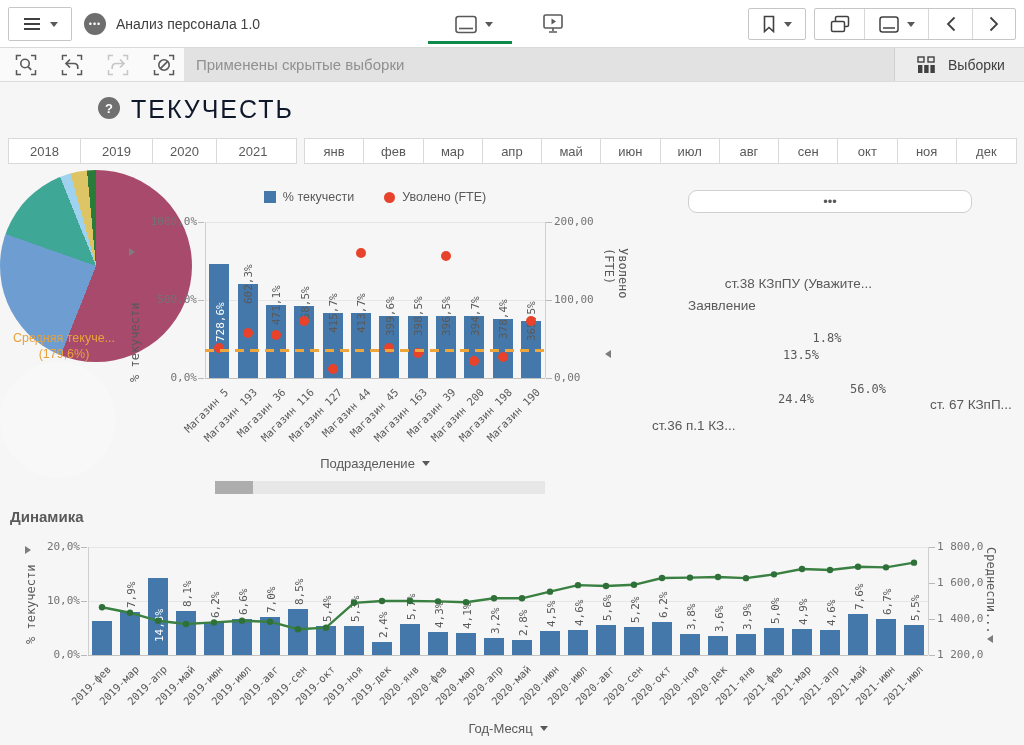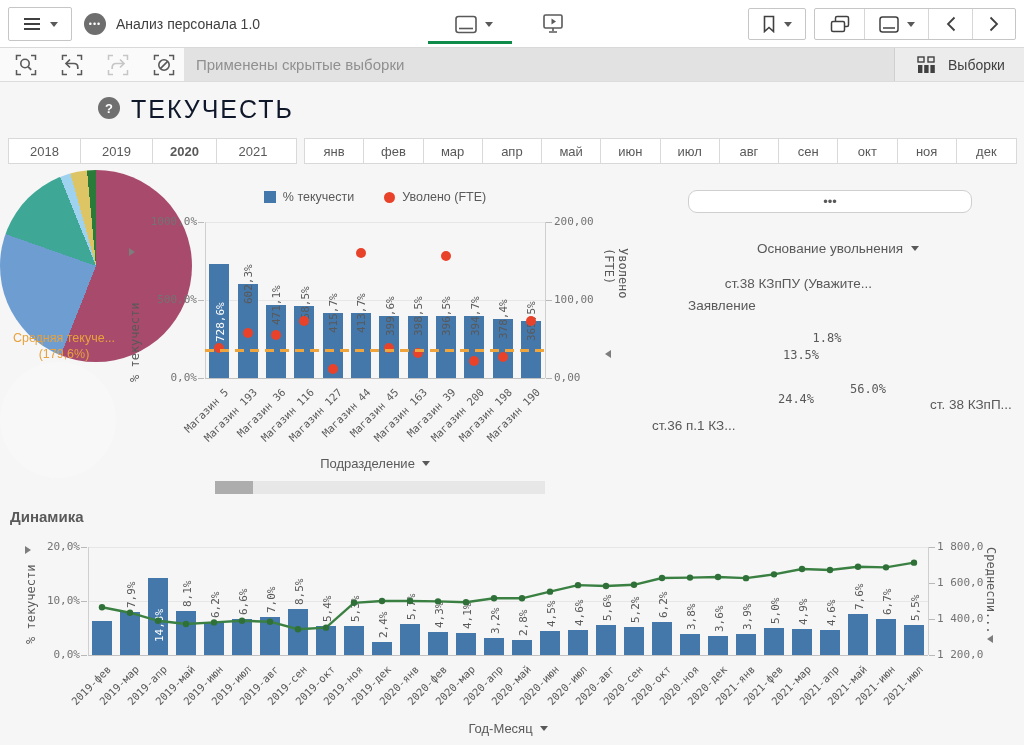--- a/index.html
+++ b/index.html
@@ -163,44 +163,40 @@
     <span>Выборки</span>
   </div>
   <div class="abs selmsg">Применены скрытые выборки</div>
 </div>
 
 <div class="abs help">?</div>
 <div class="abs ptitle">ТЕКУЧЕСТЬ</div>
 <div class="abs fltrow" id="years" style="left:8px;width:289px">
     <div class="cell" style="width: 72px;">2018</div>
     <div class="cell" style="width: 72px;">2019</div>
-    <div class="cell" style="width: 64px; font-weight: bold;">2020</div>
+    <div class="cell" style="width: 64px;">2020</div>
     <div class="cell" style="width: 72px;">2021</div>
   </div>
 <div class="abs fltrow" id="months" style="left:304px;width:713px">
     <div class="cell" style="width: 59.33px;">янв</div>
     <div class="cell" style="width: 59.33px;">фев</div>
     <div class="cell" style="width: 59.33px;">мар</div>
     <div class="cell" style="width: 59.33px;">апр</div>
     <div class="cell" style="width: 59.33px;">май</div>
     <div class="cell" style="width: 59.33px;">июн</div>
     <div class="cell" style="width: 59.33px;">июл</div>
     <div class="cell" style="width: 59.33px;">авг</div>
     <div class="cell" style="width: 59.33px;">сен</div>
     <div class="cell" style="width: 59.33px;">окт</div>
     <div class="cell" style="width: 59.33px;">ноя</div>
     <div class="cell" style="width: 59.33px;">дек</div>
   </div>
 
 <div id="chart1">
   <button class="more-btn">•••</button>
-  <div class="donut-title">
-    <span>Основание увольнения</span>
-    <span class="car"></span>
-  </div>
 <div class="gl" style="left: 205px; top: 52px; width: 340px;"></div>
     <div class="gl" style="left: 205px; top: 130px; width: 340px;"></div>
     <div class="abs" style="left: 205px; top: 208px; width: 340px; height: 1px; background: rgb(194, 194, 194);"></div>
     <div class="axline" style="left: 205px; top: 52px; width: 1px; height: 156px;"></div>
     <div class="axline" style="left: 545px; top: 52px; width: 1px; height: 156px;"></div>
     <div class="ylab mono" style="left: 139px; top: 45px; width: 58px; text-align: right;">1000,0%</div>
     <div class="tick" style="left: 198px; top: 52px; width: 6px; height: 1px;"></div>
     <div class="ylab mono" style="left: 139px; top: 123px; width: 58px; text-align: right;">500,0%</div>
     <div class="tick" style="left: 198px; top: 130px; width: 6px; height: 1px;"></div>
     <div class="ylab mono" style="left: 139px; top: 201px; width: 58px; text-align: right;">0,0%</div>
@@ -286,21 +282,21 @@
     <div class="sbthumb" style="left: 215px; top: 311px; width: 38px; height: 13px;"></div>
     <div style="left: 762px; top: 114px; width: 192px; height: 192px; border-radius: 50%; background: conic-gradient(rgb(168, 74, 107) 0%, rgb(168, 74, 107) 56%, rgb(109, 157, 209) 56%, rgb(109, 157, 209) 80.4%, rgb(63, 167, 150) 80.4%, rgb(63, 167, 150) 93.9%, rgb(159, 210, 238) 93.9%, rgb(159, 210, 238) 95.7%, rgb(221, 196, 100) 95.7%, rgb(221, 196, 100) 98.5%, rgb(42, 122, 57) 98.5%, rgb(42, 122, 57) 100%);"></div>
     <div style="left: 800px; top: 152px; width: 116px; height: 116px; border-radius: 50%; background: rgb(248, 248, 248);"></div>
     <div class="pctlab mono" style="left: 868px; top: 219px;">56.0%</div>
     <div class="pctlab mono" style="left: 796px; top: 229px;">24.4%</div>
     <div class="pctlab mono" style="left: 801px; top: 185px;">13.5%</div>
     <div class="pctlab mono" style="left: 827px; top: 168px;">1.8%</div>
     <div class="slicelab" style="right: 152px; top: 106px;">ст.38 КЗпПУ (Уважите...</div>
     <div class="slicelab" style="left: 688px; top: 128px;">Заявление</div>
     <div class="slicelab" style="left: 652px; top: 248px;">ст.36 п.1 КЗ...</div>
-    <div class="slicelab" style="left: 930px; top: 227px;">ст. 38 КЗпП...</div>
+    <div class="slicelab" style="left: 930px; top: 227px;">ст. 67 КЗпП...</div>
   </div>
 <div id="chart2">
   <div class="sec-title">Динамика</div>
 <div class="gl" style="left: 88px; top: 45px; width: 840px;"></div>
     <div class="gl" style="left: 88px; top: 99px; width: 840px;"></div>
     <div class="abs" style="left: 88px; top: 153px; width: 840px; height: 1px; background: rgb(194, 194, 194);"></div>
     <div class="axline" style="left: 88px; top: 45px; width: 1px; height: 108px;"></div>
     <div class="axline" style="left: 928px; top: 45px; width: 1px; height: 108px;"></div>
     <div class="ylab mono" style="left: 22px; top: 38px; width: 58px; text-align: right;">20,0%</div>
     <div class="tick" style="left: 81px; top: 45px; width: 6px; height: 1px;"></div>

